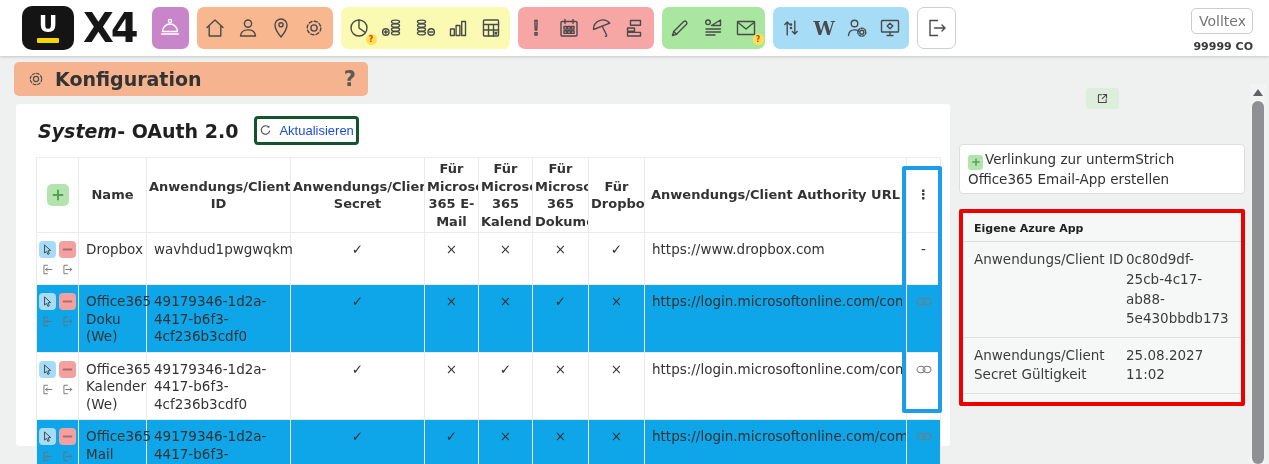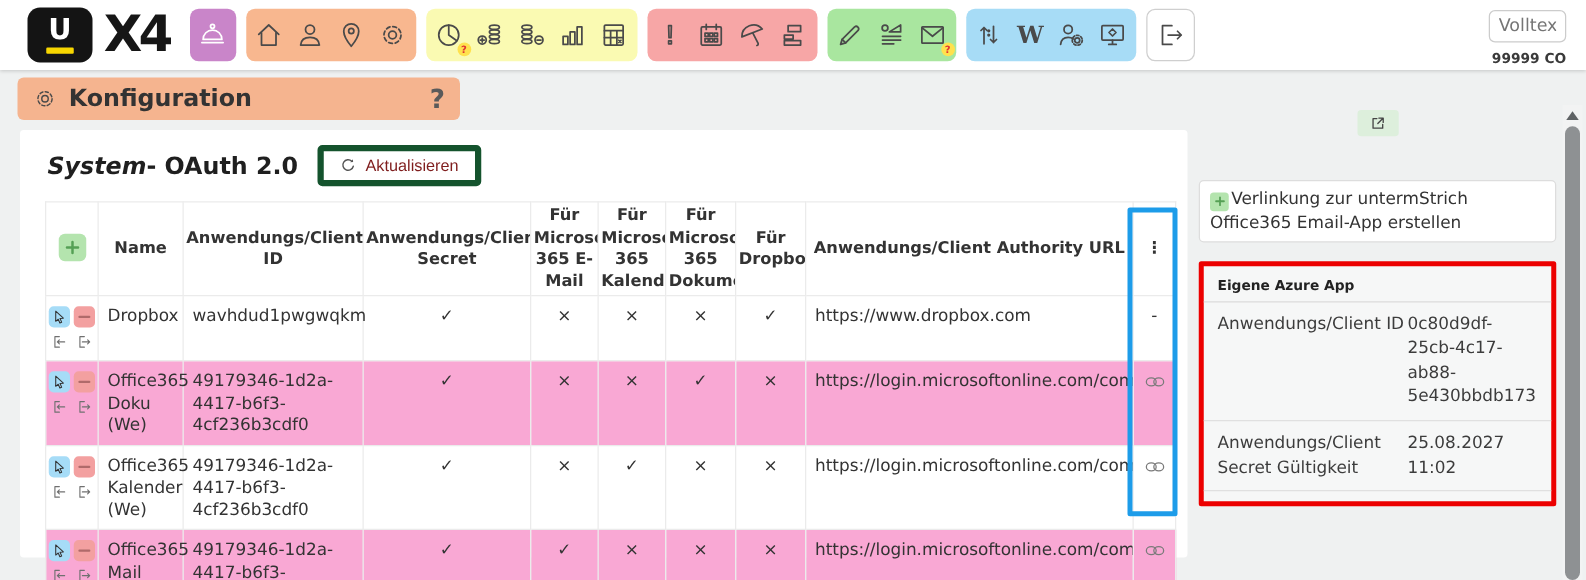--- a/index.html
+++ b/index.html
@@ -43,30 +43,30 @@
   
   .konfig { position:absolute; left:14px; top:62px; width:354px; height:34px; background:#f5b48f;
             border-radius:5px; display:flex; align-items:center; padding:0 12px; }
   .konfig .title { font-size:19px; font-weight:700; color:#333; margin-left:9px; }
   .konfig .help { margin-left:auto; font-size:21px; font-weight:700; color:#5a5a5a; cursor:pointer; }
 
   
   .panel { position:absolute; left:16px; top:104px; width:934px; height:342px; background:#fff; border-radius:3px; }
   .sys-title { padding:12px 0 0 22px; font-size:19px; font-weight:700; color:#1f1f1f; display:flex; align-items:center; }
   .sys-title .pre { font-style:italic; }
-  .refresh-btn { display:inline-flex; align-items:center; gap:7px; margin-left:16px; border:5px solid #14532d;
-                 border-radius:4px; background:#fff; padding:4px 13px; font-size:13px; font-weight:400; color:#7f1d1d; cursor:pointer; }
+  .refresh-btn { display:inline-flex; align-items:center; gap:7px; margin-left:16px; border:3px solid #14532d;
+                 border-radius:4px; background:#fff; padding:4px 2px; font-size:13px; font-weight:400; color:#1d4ed8; cursor:pointer; }
   .refresh-btn svg { width:13px; height:13px; }
 
   table.oauth { margin:12px 0 0 20px; width:904px; border-collapse:collapse; table-layout:fixed; }
   .oauth th, .oauth td { border:1px solid #ebebeb; }
   .oauth th { height:70px; font-size:13px; font-weight:700; color:#333; text-align:center;
               padding:2px 2px; overflow:hidden; vertical-align:middle; line-height:1.35; }
   .oauth td { font-size:13.5px; color:#333; padding:8px 4px 6px; vertical-align:top; line-height:1.3; }
-  .oauth tr.alt td { background:#f9a8d4; }
+  .oauth tr.alt td { background:#0ea5e9; }
   .c { text-align:center; }
   .mark { font-size:16px; color:#666; }
   .url-cell { white-space:nowrap; overflow:hidden; padding-left:7px !important; }
   .name-cell { padding-left:7px !important;margin-left:38px; }
   .id-cell { padding-left:7px !important; }
   .menu-th { font-size:16px; }
 
   .act-grid { display:grid; grid-template-columns:17px 17px; grid-gap:3px; justify-content:center; }
   .chip { width:17px; height:17px; border-radius:4px; display:flex; align-items:center; justify-content:center; cursor:pointer; }
   .chip svg { width:13px; height:13px; }

